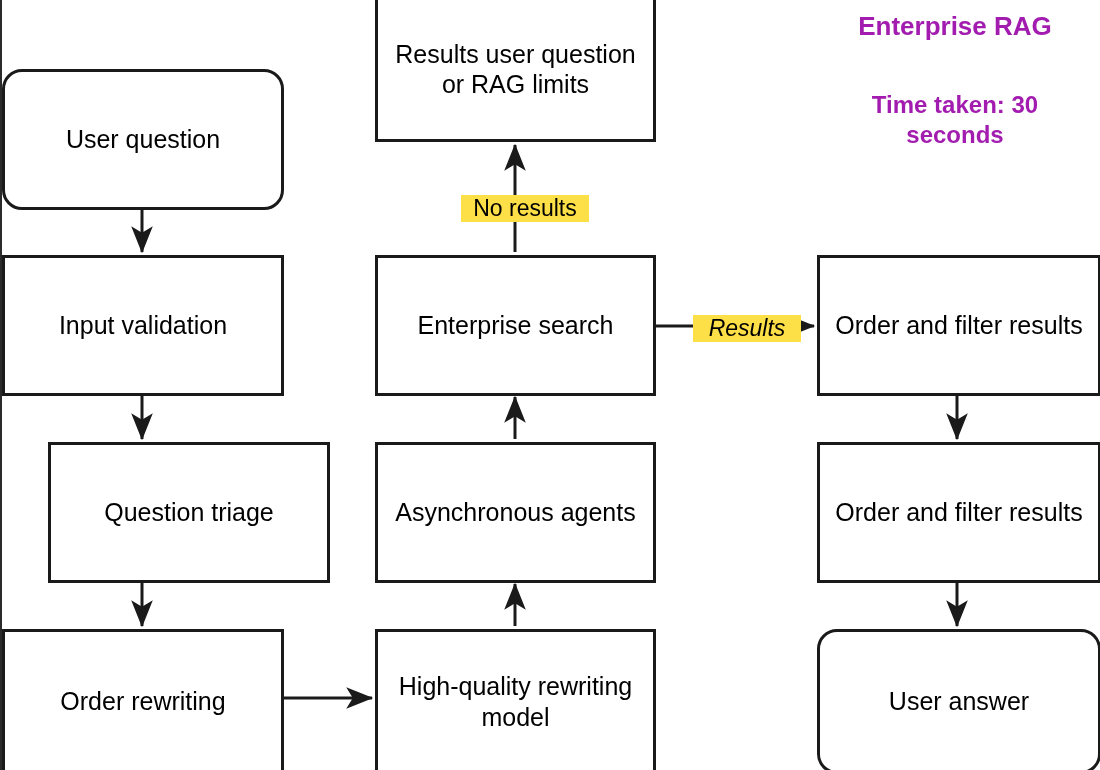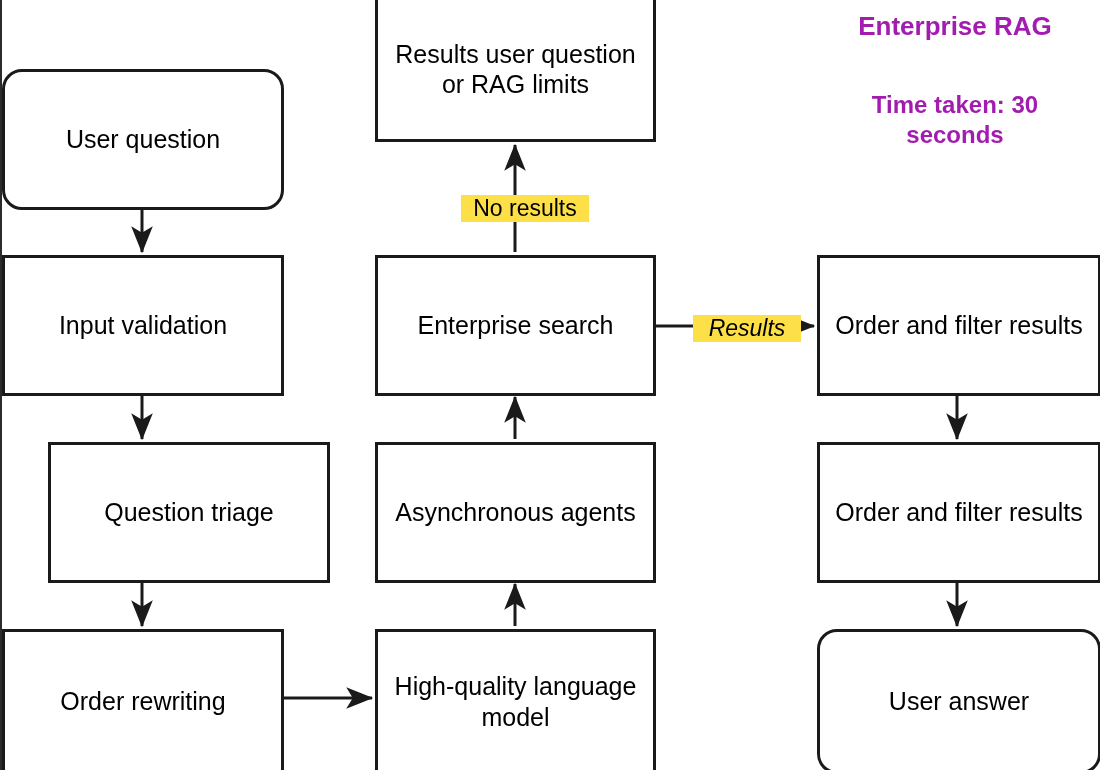--- a/index.html
+++ b/index.html
@@ -124,21 +124,21 @@
 
   <div class="node" style="left:375px; top:442px; width:281px; height:141px;">
     <span class="label">Asynchronous agents</span>
   </div>
 
   <div class="node" style="left:375px; top:255px; width:281px; height:141px;">
     <span class="label">Enterprise search</span>
   </div>
 
   <div class="node" style="left:375px; top:629px; width:281px; height:145px;">
-    <span class="label">High-quality language model</span>
+    <span class="label">High-quality rewriting model</span>
   </div>
 
   <div class="node" style="left:817px; top:255px; width:284px; height:141px;">
     <span class="label">Order and filter results</span>
   </div>
 
   <div class="node" style="left:817px; top:442px; width:284px; height:141px;">
     <span class="label">Order and filter results</span>
   </div>
 

